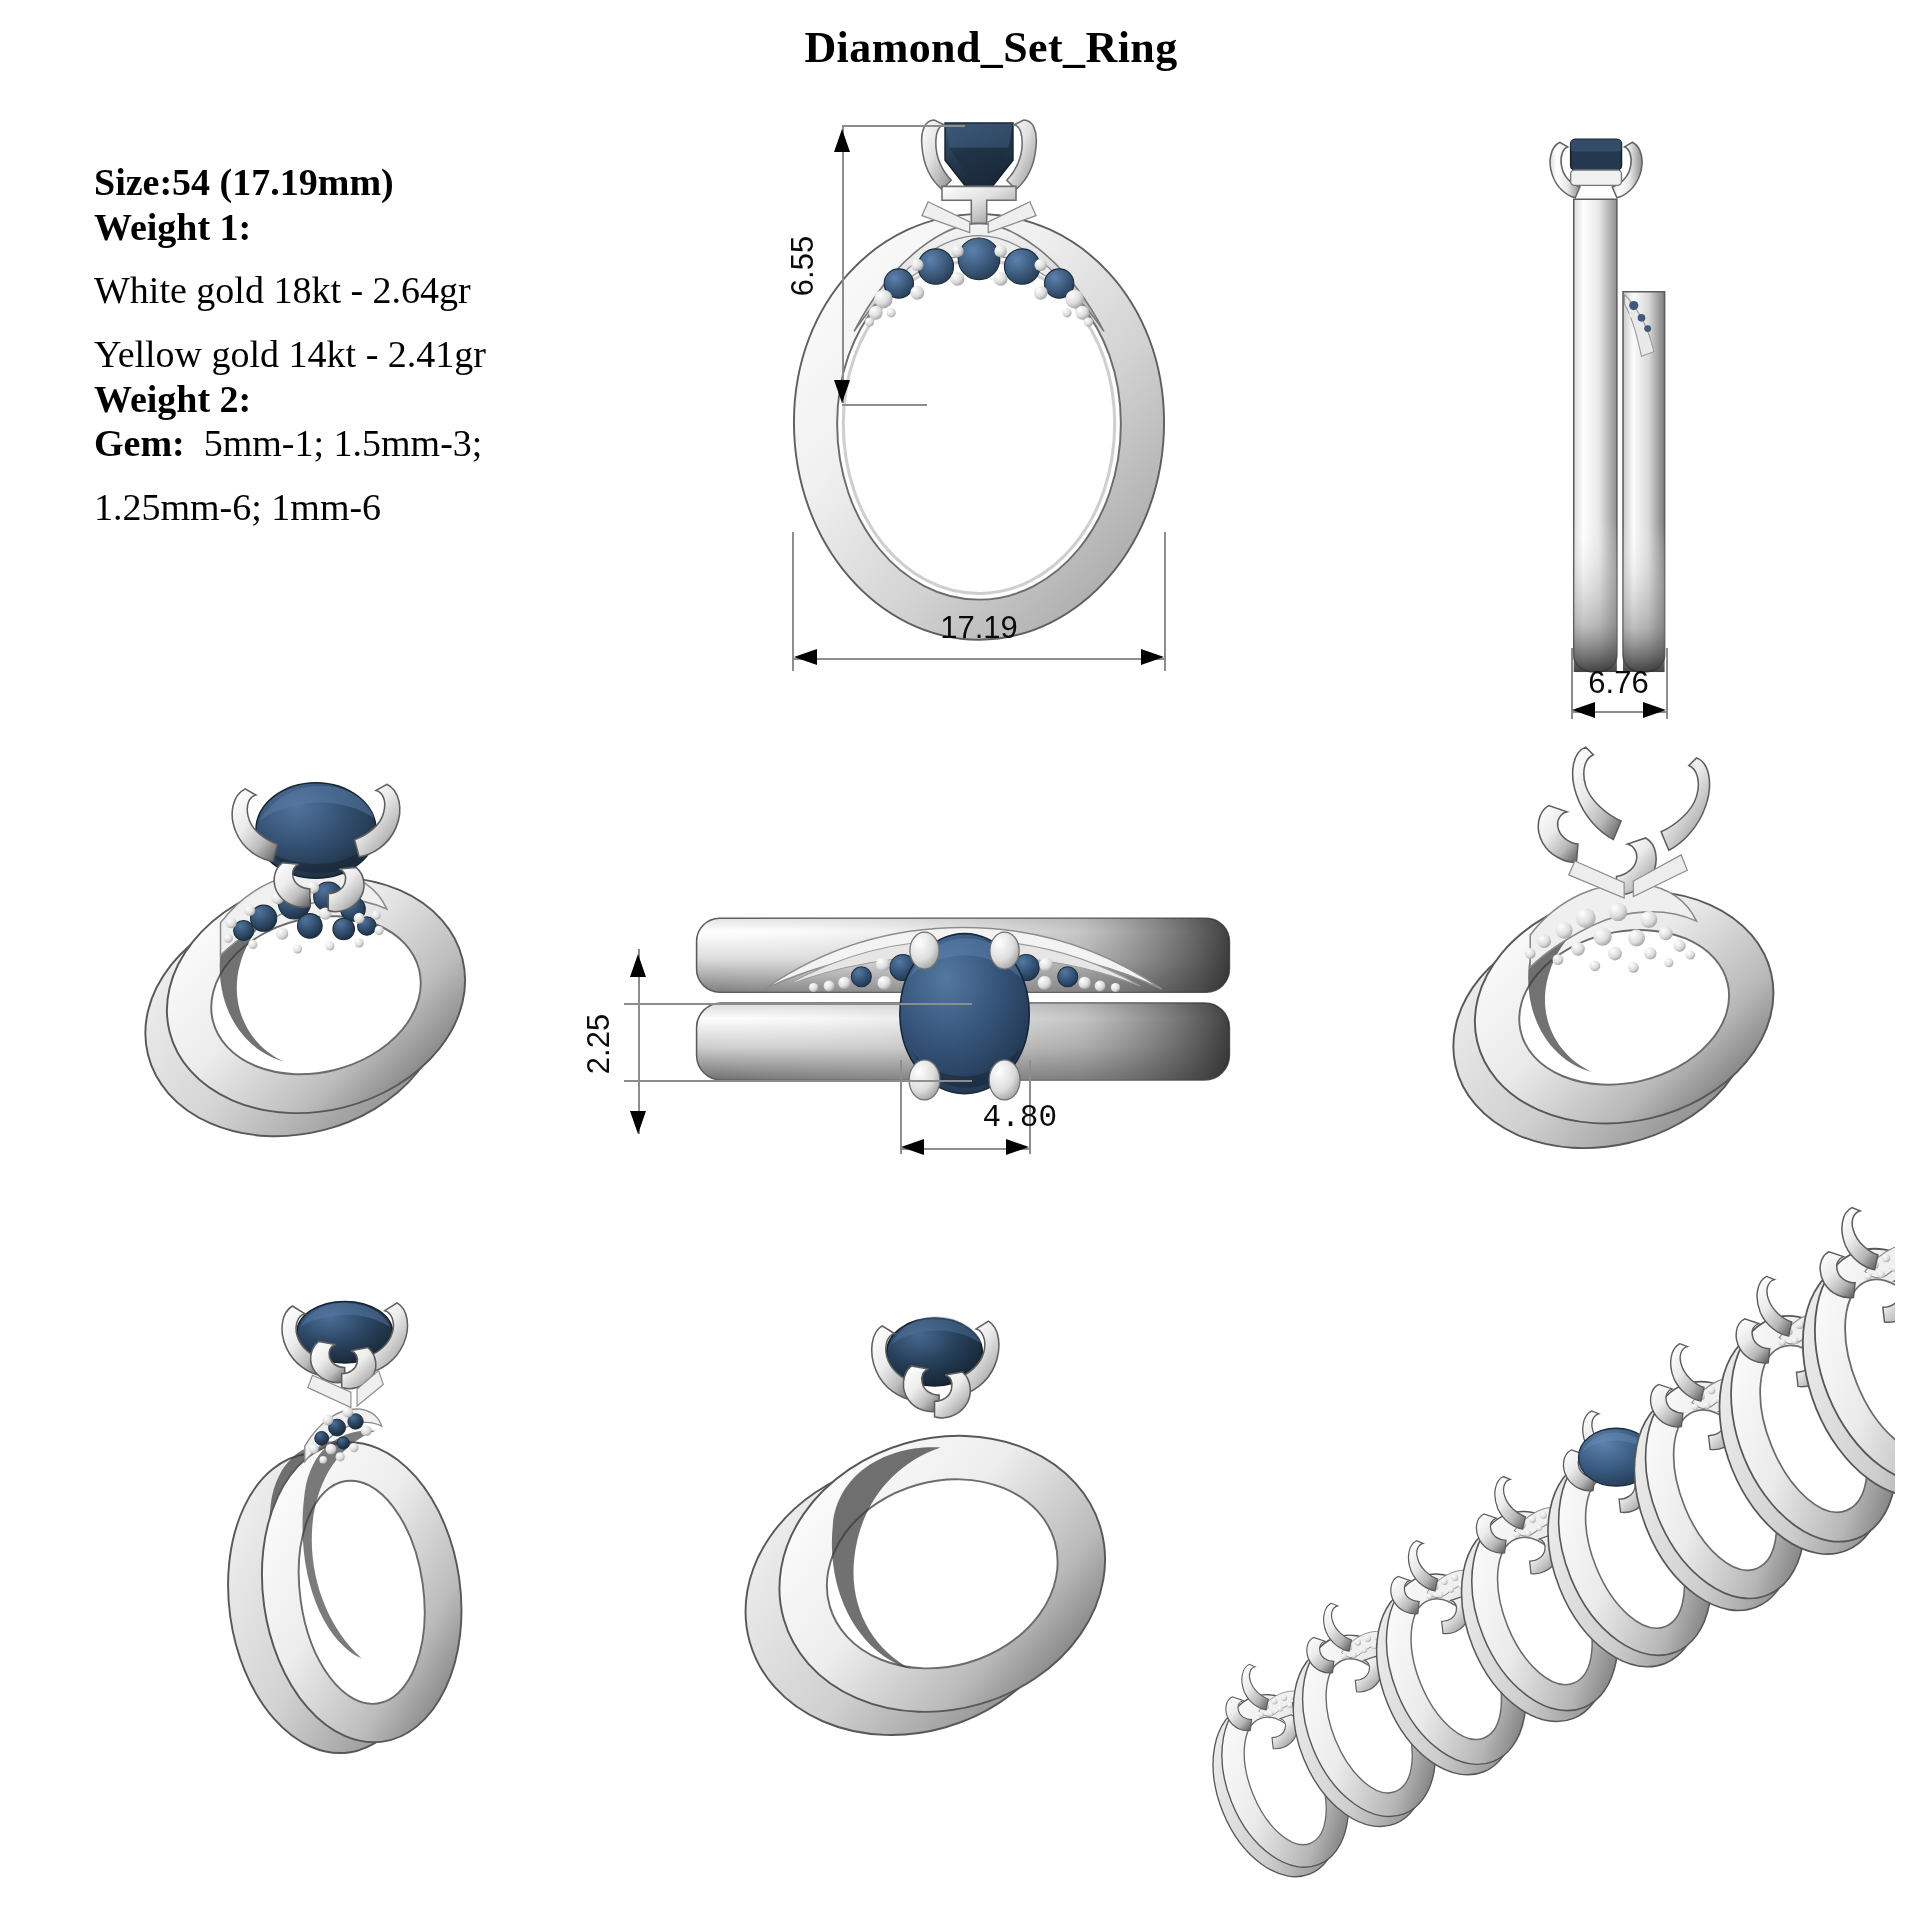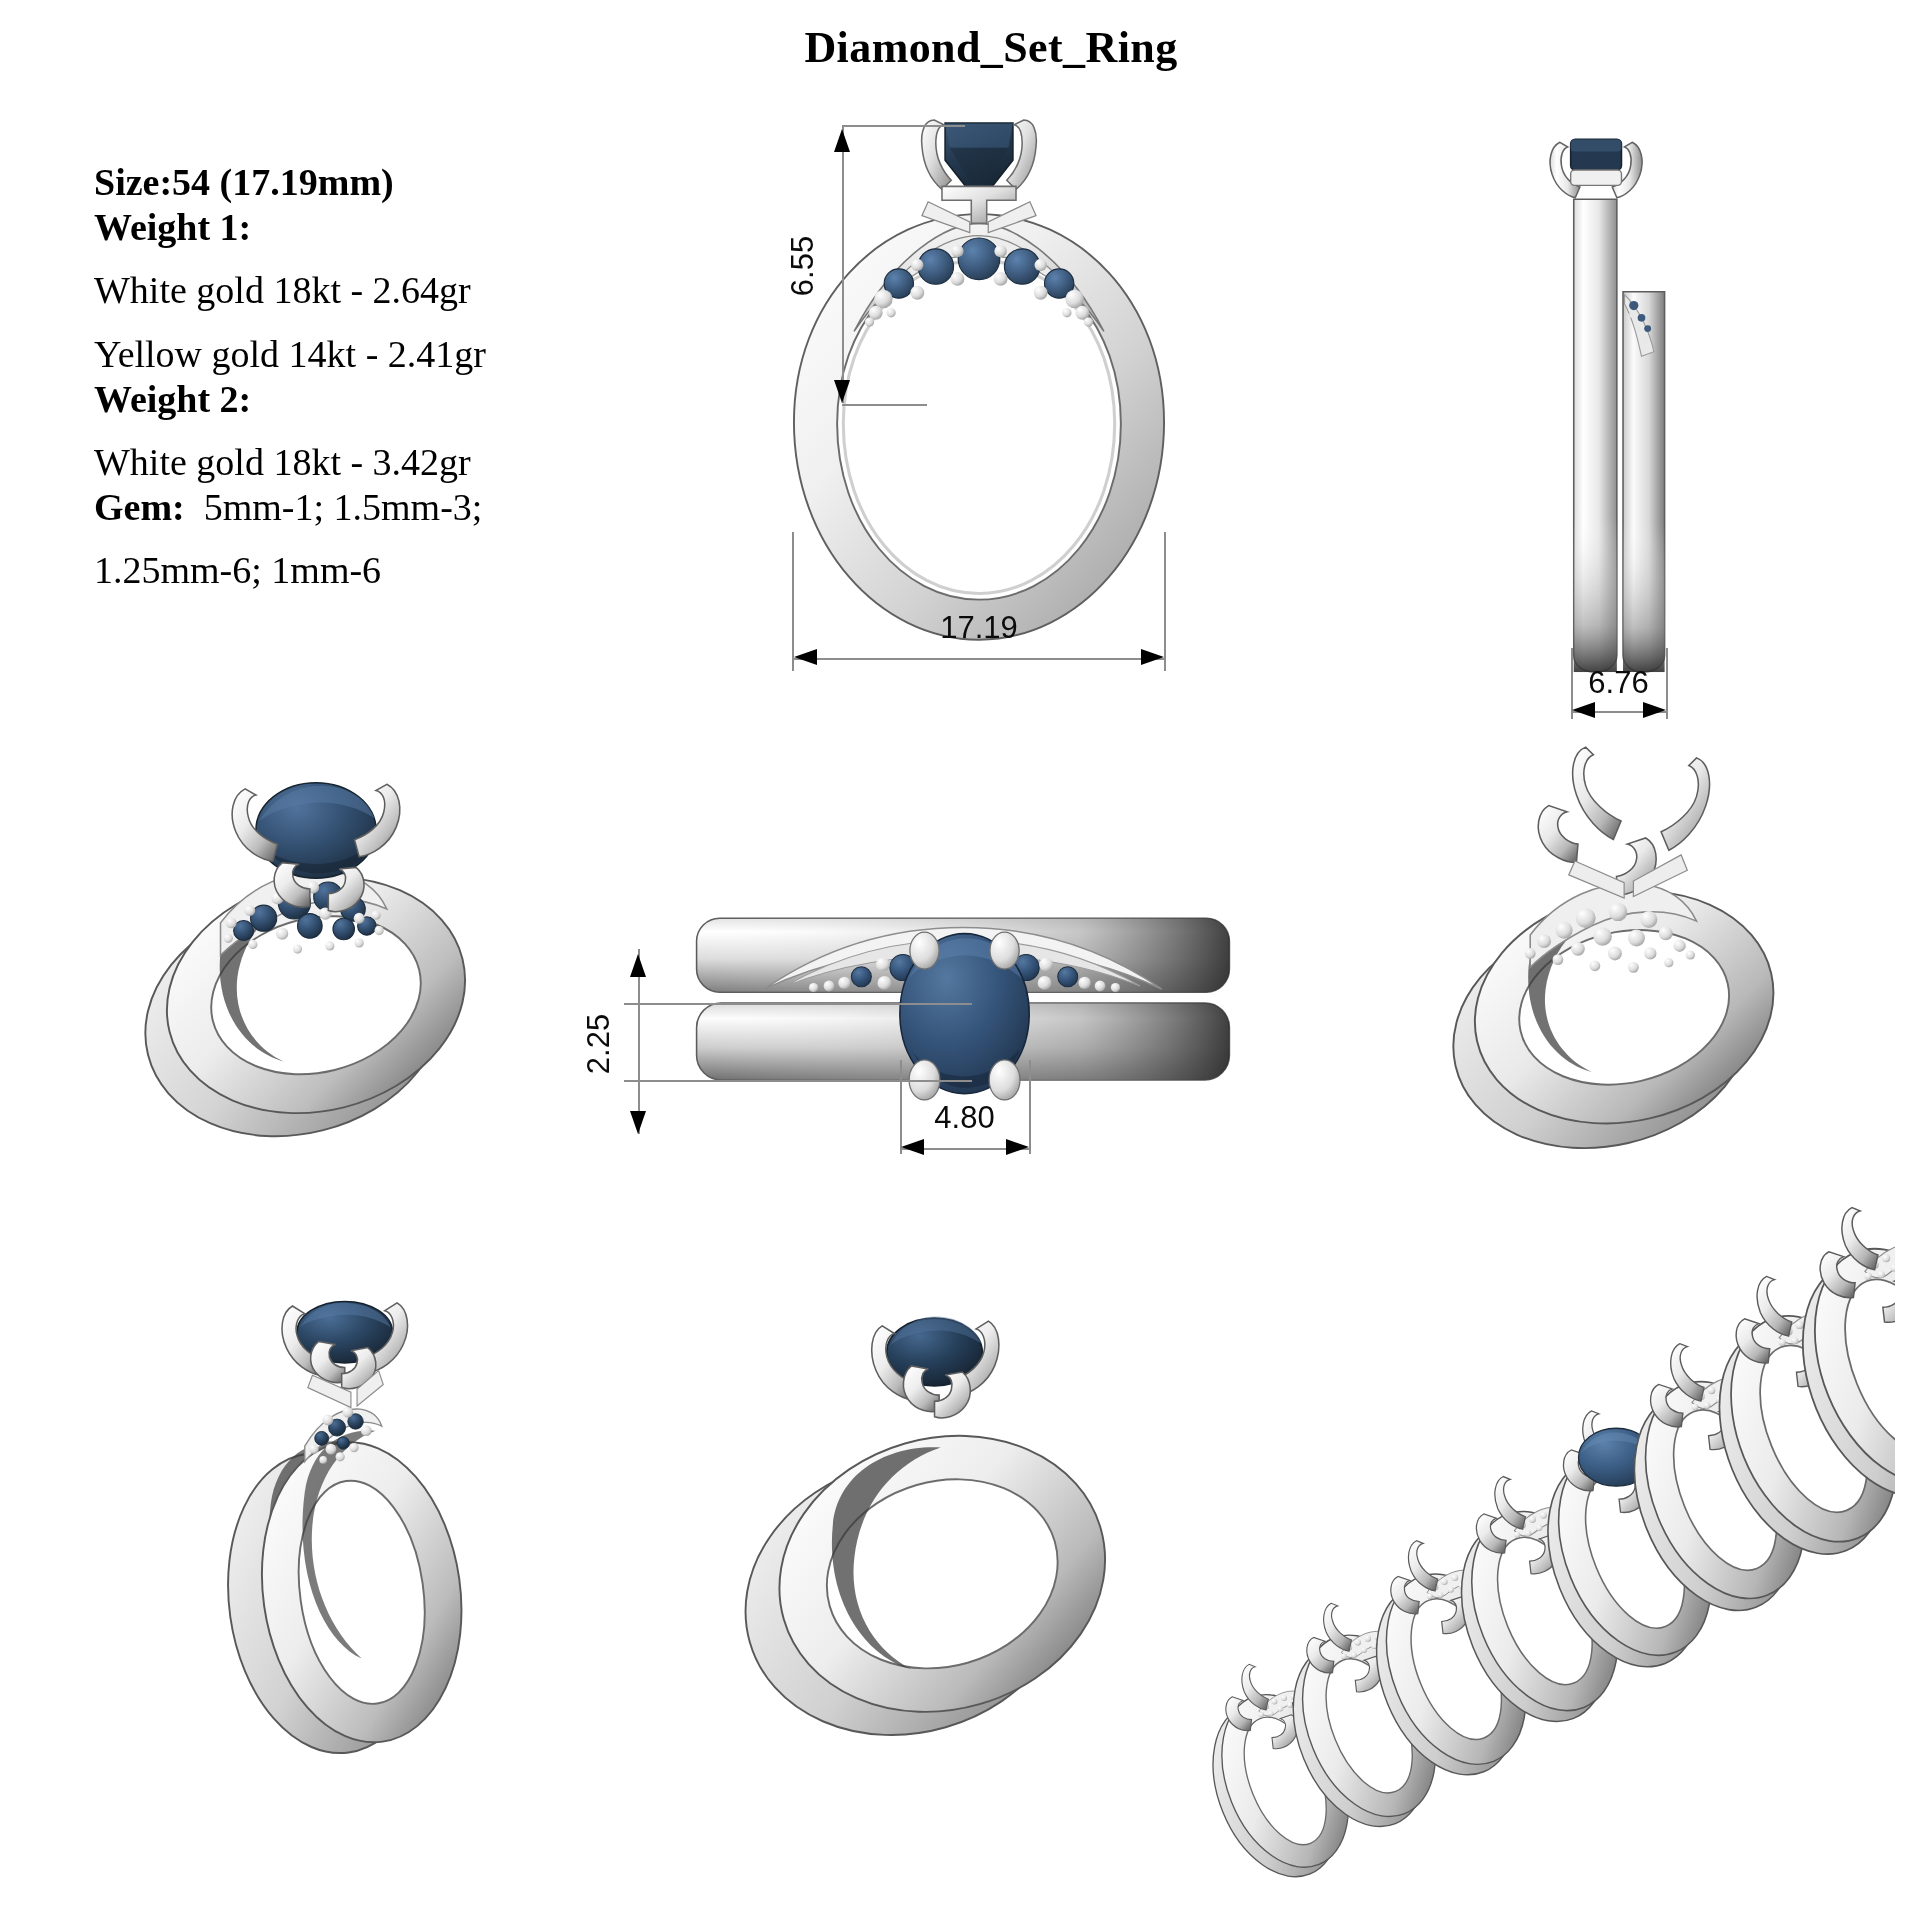--- a/index.html
+++ b/index.html
@@ -46,21 +46,20 @@
 <body>
 
 <div id="title">Diamond_Set_Ring</div>
 
 <div id="spec">
   <div class="b">Size:54 (17.19mm)</div>
   <div class="b">Weight 1:</div>
   <div class="r">White gold 18kt - 2.64gr</div>
   <div class="r">Yellow gold 14kt - 2.41gr</div>
   <div class="b">Weight 2:</div>
-  <div class="r">White gold 18kt - 3.42gr</div>
   <div><span class="b">Gem:</span><span class="r">&nbsp;&nbsp;</span><span class="r">5mm-1; 1.5mm-3;</span></div>
   <div class="r">1.25mm-6; 1mm-6</div>
 </div>
 
 <div class="view" id="front-view" style="left:763px;top:100px;width:432px;height:586px;">
   <svg class="metal-svg" width="432" height="586" viewBox="0 0 560 760">
     <defs>
       <linearGradient id="fShank" x1="0" y1="0" x2="1" y2="1">
         <stop offset="0%" stop-color="#ffffff"></stop>
         <stop offset="35%" stop-color="#f0f0f0"></stop>
@@ -394,21 +393,21 @@
   <div class="dl v" style="left:-40px;top:40px;height:185px;"></div>
   <div class="arrow up" style="left:-48px;top:45px;"></div>
   <div class="arrow down" style="left:-48px;top:202px;"></div>
   <div class="dim vert" style="left:-133px;top:117px;width:108px;text-align:center;">2.25</div>
 
   <div class="dl v" style="left:222px;top:151px;height:94px;"></div>
   <div class="dl v" style="left:351px;top:151px;height:94px;"></div>
   <div class="dl h" style="left:223px;top:239px;width:128px;"></div>
   <div class="arrow left" style="left:223px;top:230px;"></div>
   <div class="arrow right" style="left:328px;top:230px;"></div>
-  <div class="dim" style="left:194px;top:191px;width:185px;text-align:center;">4.80</div>
+  <div class="dim" style="left:194px;top:191px;width:185px;text-align:right;font-family:Liberation Mono, monospace;">4.80</div>
 </div>
 
 <div class="view" id="persp-right" style="left:1379px;top:724px;width:478px;height:462px;">
   <svg class="metal-svg" width="478" height="462" viewBox="0 0 620 600">
     <defs>
       <linearGradient id="pr1" x1="0.1" y1="0" x2="0.9" y2="1">
         <stop offset="0%" stop-color="#ffffff"></stop>
         <stop offset="42%" stop-color="#e9e9e9"></stop>
         <stop offset="74%" stop-color="#b8b8b8"></stop>
         <stop offset="100%" stop-color="#686868"></stop>

